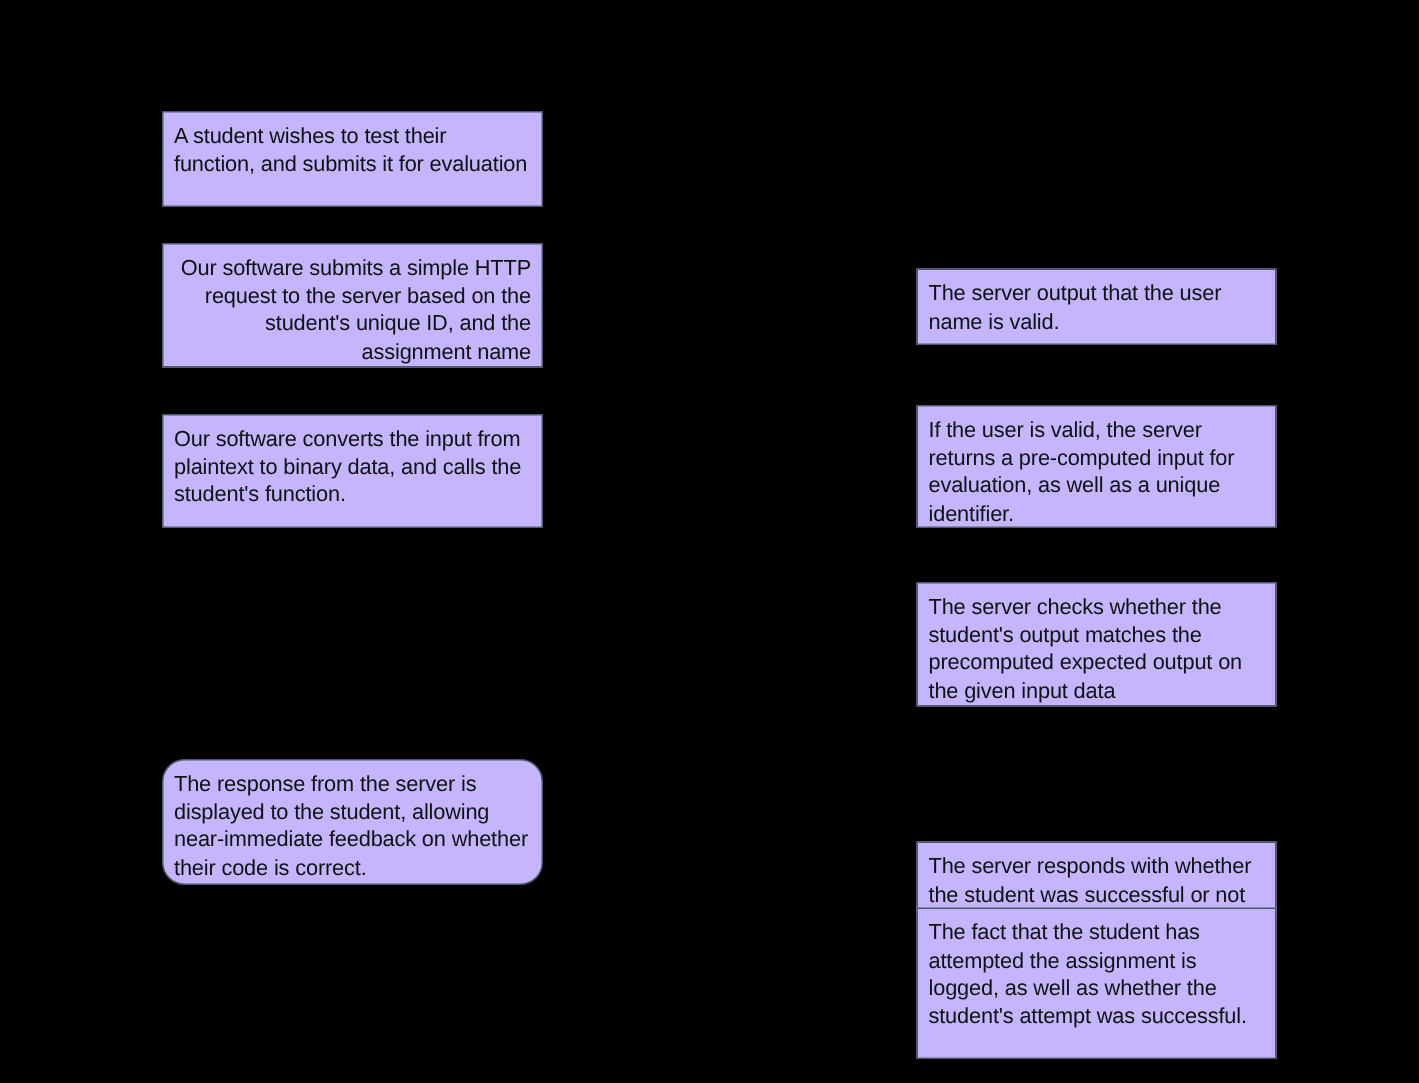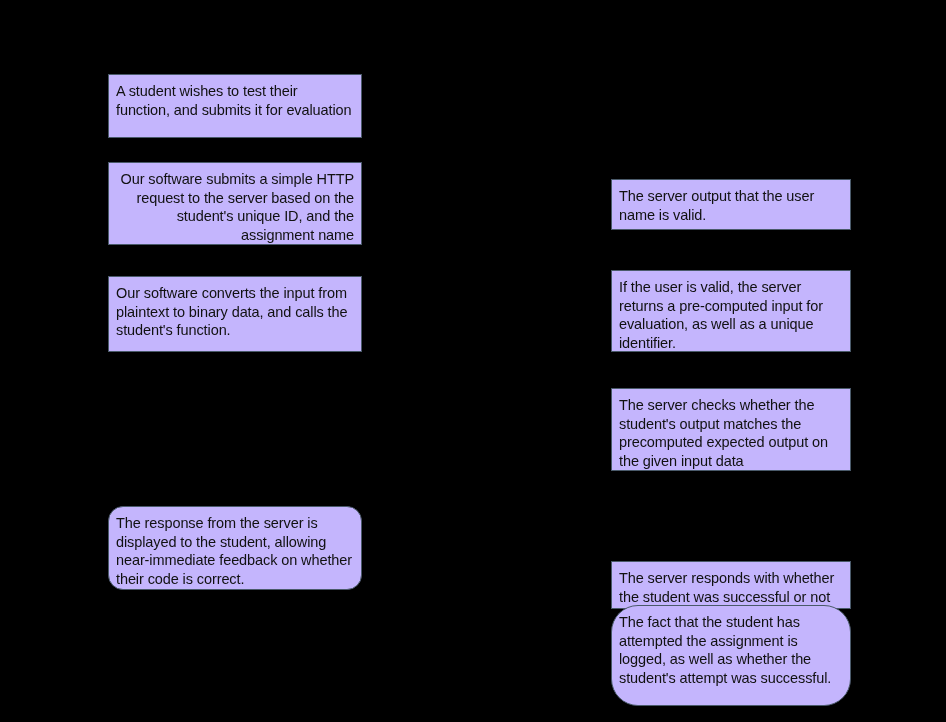--- a/index.html
+++ b/index.html
@@ -51,15 +51,15 @@
   <div class="node col-left" style="top:506px; height:84px;border-radius:15px;">The response from the server is displayed to the student, allowing near-immediate feedback on whether their code is correct.</div>
 
   <div class="node col-right" style="top:179px; height:51px;">The server output that the user name is valid.</div>
 
   <div class="node col-right" style="top:388px; height:83px;">The server checks whether the student's output matches the precomputed expected output on the given input data</div>
 
   <div class="node col-right" style="top:270px; height:82px;">If the user is valid, the server returns a pre-computed input for evaluation, as well as a unique identifier.</div>
 
   <div class="node col-right" style="top:513px; height:48px;margin-top:48px;">The server responds with whether the student was successful or not</div>
 
-  <div class="node col-right" style="top:605px; height:101px;border-radius:27px;">The fact that the student has attempted the assignment is logged, as well as whether the student's attempt was successful.</div>
+  <div class="node col-right" style="top:605px; height:101px;">The fact that the student has attempted the assignment is logged, as well as whether the student's attempt was successful.</div>
 
 </div>
 
 </body></html>

